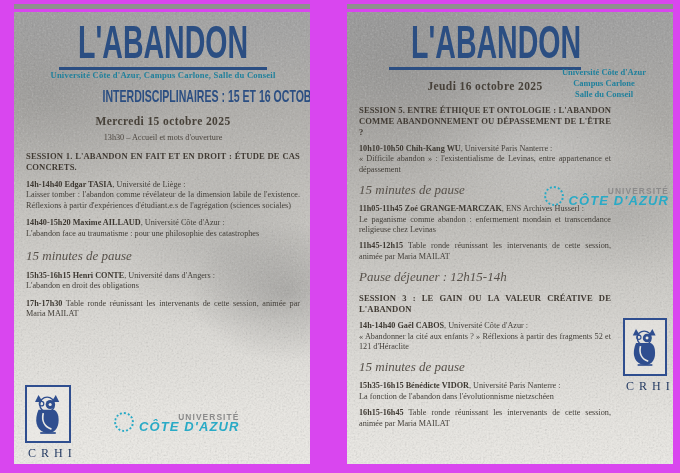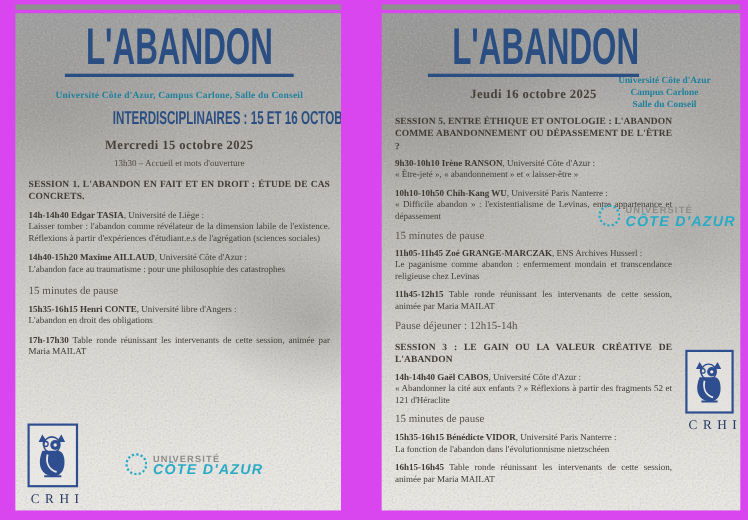--- a/index.html
+++ b/index.html
@@ -35,21 +35,21 @@
   .tex{position:absolute;inset:0;width:100%;height:100%;opacity:.35;pointer-events:none;}
   .content{position:relative;z-index:2;height:100%;}
   .page-left .content{padding:6px 10px 0 12px;}
   .page-right .content{padding:6px 62px 0 12px;}
 
   .poster-title{text-align:center;margin-top:2px;height:44px;line-height:44px;color:var(--title-blue);
     font-family:"Liberation Sans","DejaVu Sans",sans-serif;font-weight:bold;font-size:46px;white-space:nowrap;}
   .poster-title > span{display:inline-block;transform:scale(0.62,1.02);transform-origin:center;}
   .rule{height:3px;background:var(--title-blue);width:76%;margin:3px auto 0;}
 
-  .venue-line{margin-top:11px;text-align:center;color:var(--teal);font-weight:bold;font-size:8.6px;letter-spacing:.2px;}
+  .venue-line{text-align:center;color:var(--teal);font-weight:bold;font-size:8.6px;letter-spacing:.2px;}
   .jed{ text-align:center;color:var(--title-blue);font-family:"Liberation Sans","DejaVu Sans",sans-serif;
         font-weight:bold;font-size:17px;line-height:15px;white-space:nowrap;}
   .jed > span{display:inline-block;transform:scaleX(0.62);transform-origin:center;}
   .jed.l1{margin-top:13px;}
   .jed.l2{margin-top:9px;}
 
   .day-title{text-align:center;font-weight:bold;font-size:11.5px;color:#474139;letter-spacing:.4px;}
   .page-left .day-title{margin-top:11px;}
   .page-right .day-title{margin-top:9px;line-height:14px;}
   .opening-line{margin-top:6px;text-align:center;font-size:8.2px;color:#4c463f;}
@@ -57,37 +57,37 @@
   .session-title{font-weight:bold;font-size:8.6px;line-height:11px;color:#403a33;text-align:justify;letter-spacing:.1px;}
   .page-left .session-title{margin-top:9px;}
   .session-2{margin-top:12px;}
   .session-3{margin-top:8px;}
 
   .talk{margin-top:7px;font-size:8.2px;line-height:10.4px;text-align:justify;}
   .page-right .talk{margin-top:6px;}
   .talk-head{display:block;}
   .talk-head b{font-weight:bold;color:#3d3831;}
   .talk-desc{display:block;}
-  .pause-line{margin-top:9px;font-size:10px;color:#57514a;}
+  .pause-line{margin-top:9px;font-style:italic;font-size:13px;color:#57514a;}
   .page-right .pause-line{margin-top:7px;}
 
   
   .crhi-logo{position:absolute;z-index:3;text-align:center;}
   .crhi-left{left:11px;top:373px;width:46px;}
   .crhi-right{right:6px;top:306px;width:44px;}
   .crhi-box{border:2px solid var(--crhi-blue);background:rgba(236,235,231,.55);width:100%;height:58px;padding:2px;}
   .crhi-box svg{width:100%;height:100%;color:var(--crhi-blue);}
   .crhi-label{margin-top:3px;font-size:12px;letter-spacing:5px;text-indent:3px;color:var(--crhi-text);}
 
   
   .uca-logo{position:absolute;z-index:3;display:flex;align-items:center;gap:5px;}
   .uca-left{left:100px;top:400px;}
   .uca-right{right:4px;top:174px;}
   .uca-ring{width:20px;height:20px;border:2.6px dotted var(--uca-teal);border-radius:50%;flex:0 0 auto;}
-  .uca-text{font-family:"Liberation Sans","DejaVu Sans",sans-serif;line-height:10px;white-space:nowrap;}
+  .uca-text{font-family:"Liberation Sans","DejaVu Sans",sans-serif;line-height:10px;white-space:nowrap;text-align:right;}
   .uca-l1{display:block;color:var(--uca-gray);font-weight:bold;font-size:8.4px;letter-spacing:1.1px;}
   .uca-l2{display:block;color:var(--uca-teal);font-weight:bold;font-size:13px;letter-spacing:1.1px;font-style:italic;}
 
   
   .organizers{position:absolute;z-index:3;right:2px;top:378px;width:108px;text-align:center;
     color:var(--teal);font-weight:bold;font-size:8.4px;line-height:12.5px;}
   .organizers .org-label{margin-bottom:3px;display:block;}
   .organizers span{display:block;}
 
   
@@ -138,21 +138,21 @@
       <p class="talk">
         <span class="talk-head"><b>14h-14h40 Edgar TASIA</b><span>, Université de Liège :</span></span>
         <span class="talk-desc">Laisser tomber : l'abandon comme révélateur de la dimension labile de l'existence. Réflexions à partir d'expériences d'étudiant.e.s de l'agrégation (sciences sociales)</span>
       </p>
       <p class="talk">
         <span class="talk-head"><b>14h40-15h20 Maxime AILLAUD</b><span>, Université Côte d'Azur :</span></span>
         <span class="talk-desc">L'abandon face au traumatisme : pour une philosophie des catastrophes</span>
       </p>
       <p class="pause-line">15 minutes de pause</p>
       <p class="talk">
-        <span class="talk-head"><b>15h35-16h15 Henri CONTE</b><span>, Université libre d'Angers :</span></span>
+        <span class="talk-head"><b>15h35-16h15 Henri CONTE</b><span>, Université dans d'Angers :</span></span>
         <span class="talk-desc">L'abandon en droit des obligations</span>
       </p>
       <p class="talk">
       </p>
       <p class="talk">
         <span class="talk-head"><b>17h-17h30</b><span> Table ronde réunissant les intervenants de cette session, animée par Maria MAILAT</span></span>
       </p>
     </div>
 
     <div class="crhi-logo crhi-left">
@@ -177,24 +177,20 @@
         <rect width="100%" height="100%" filter="url(#grain)"></rect>
       </svg>
     <div class="content">
       <div class="poster-title"><span>L'ABANDON</span></div>
       <div class="rule"></div>
       <div class="day-title">Jeudi 16 octobre 2025</div>
 
       <div class="session-title session-2">SESSION 5. ENTRE ÉTHIQUE ET ONTOLOGIE : L'ABANDON COMME ABANDONNEMENT OU DÉPASSEMENT DE L'ÊTRE ?</div>
 
       <p class="talk">
-        <span class="talk-head"><b>9h30-10h10 Irène RANSON</b><span>, Université Côte d'Azur :</span></span>
-        <span class="talk-desc">« Être-jeté », « abandonnement » et « laisser-être »</span>
-      </p>
-      <p class="talk">
         <span class="talk-head"><b>10h10-10h50 Chih-Kang WU</b><span>, Université Paris Nanterre :</span></span>
         <span class="talk-desc">« Difficile abandon » : l'existentialisme de Levinas, entre appartenance et dépassement</span>
       </p>
       <p class="pause-line">15 minutes de pause</p>
       <p class="talk">
         <span class="talk-head"><b>11h05-11h45 Zoé GRANGE-MARCZAK</b><span>, ENS Archives Husserl :</span></span>
         <span class="talk-desc">Le paganisme comme abandon : enfermement mondain et transcendance religieuse chez Levinas</span>
       </p>
       <p class="talk">
         <span class="talk-head"><b>11h45-12h15</b><span> Table ronde réunissant les intervenants de cette session, animée par Maria MAILAT</span></span>

